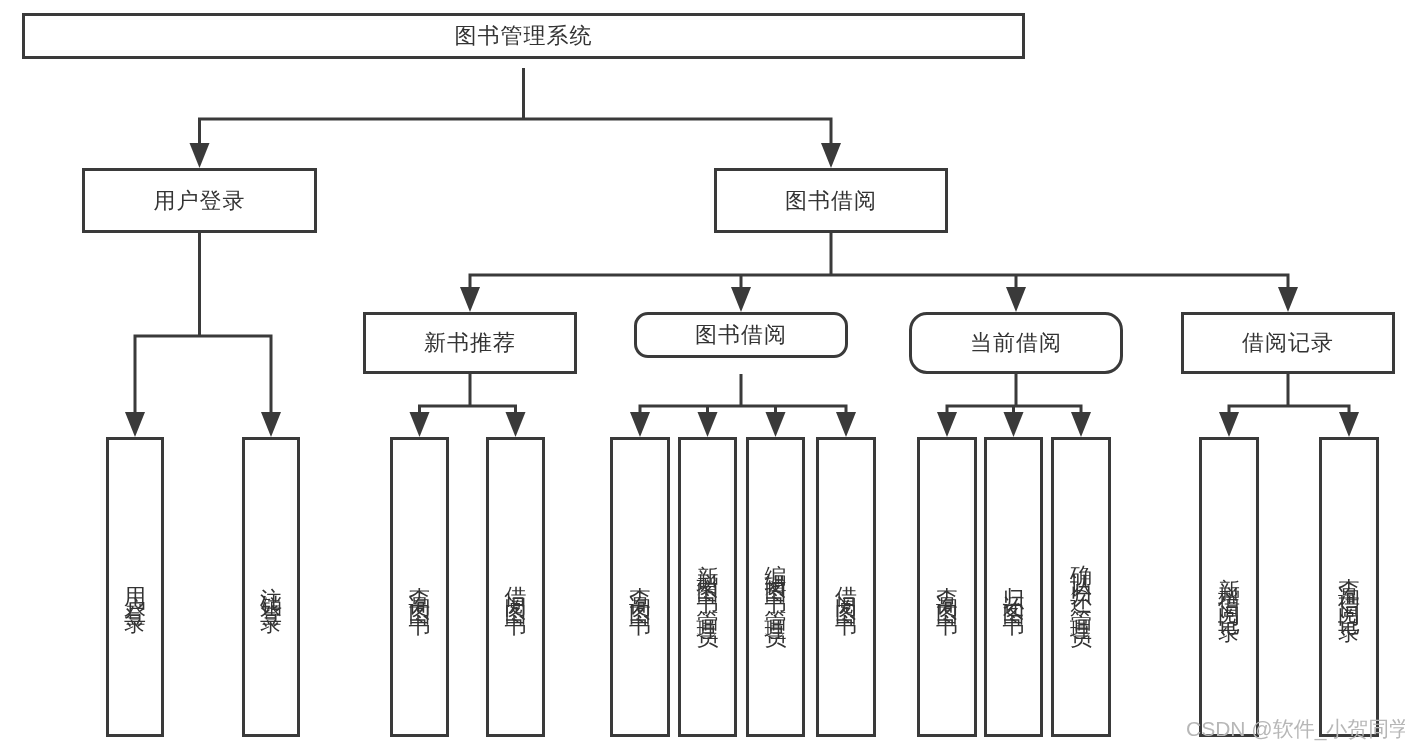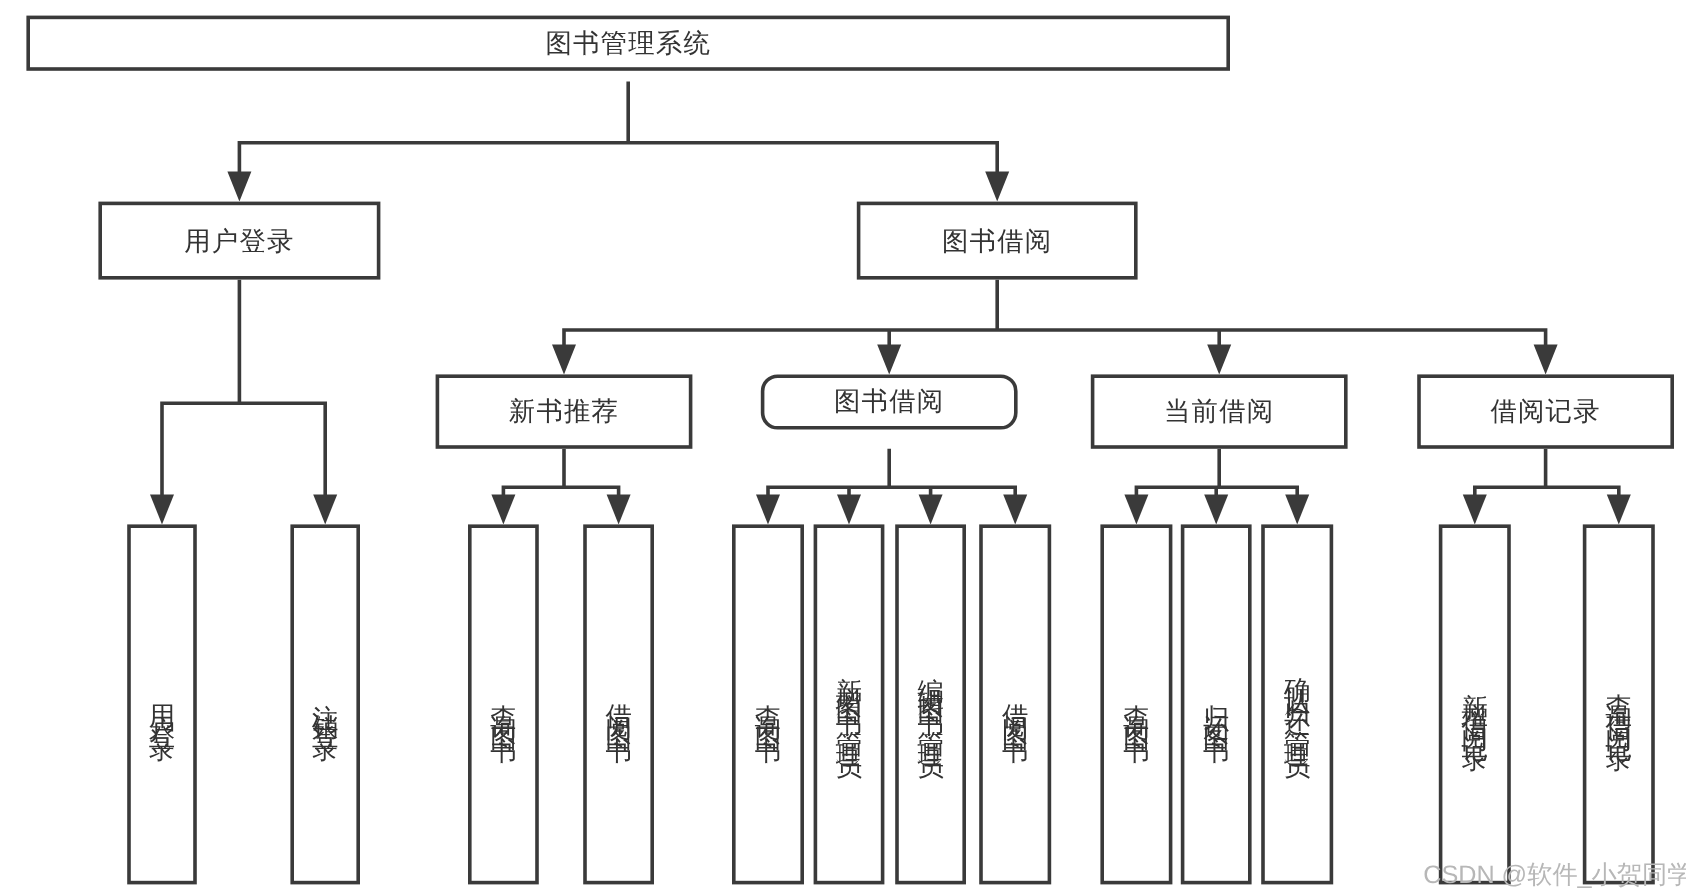--- a/index.html
+++ b/index.html
@@ -45,21 +45,21 @@
     white-space:nowrap;
   }
   
   .n-root{left:22px;top:13px;width:1003px;height:46px;}
   
   .n-userlogin{left:82px;top:168px;width:235px;height:65px;}
   .n-bookmgmt{left:714px;top:168px;width:234px;height:65px;}
   
   .n-newbook{left:363px;top:312px;width:214px;height:62px;text-align:center;}
   .n-bookborrow{left:634px;top:312px;width:214px;height:46px;border-radius:14px;}
-  .n-currentborrow{left:909px;top:312px;width:214px;height:62px;}
+  .n-currentborrow{left:909px;top:312px;width:214px;height:62px;border-radius:18px;}
   .n-borrowrecords{left:1181px;top:312px;width:214px;height:62px;}
   
   .vnode{top:437px;height:300px;}
   .v-userlogin{left:106px;width:58px;}
   .v-logout{left:242px;width:58px;}
   .v-query1{left:390px;width:59px;}
   .v-borrow1{left:486px;width:59px;}
   .v-query2{left:610px;width:60px;}
   .v-add{left:678px;width:59px;}
   .v-edit{left:746px;width:59px;}

